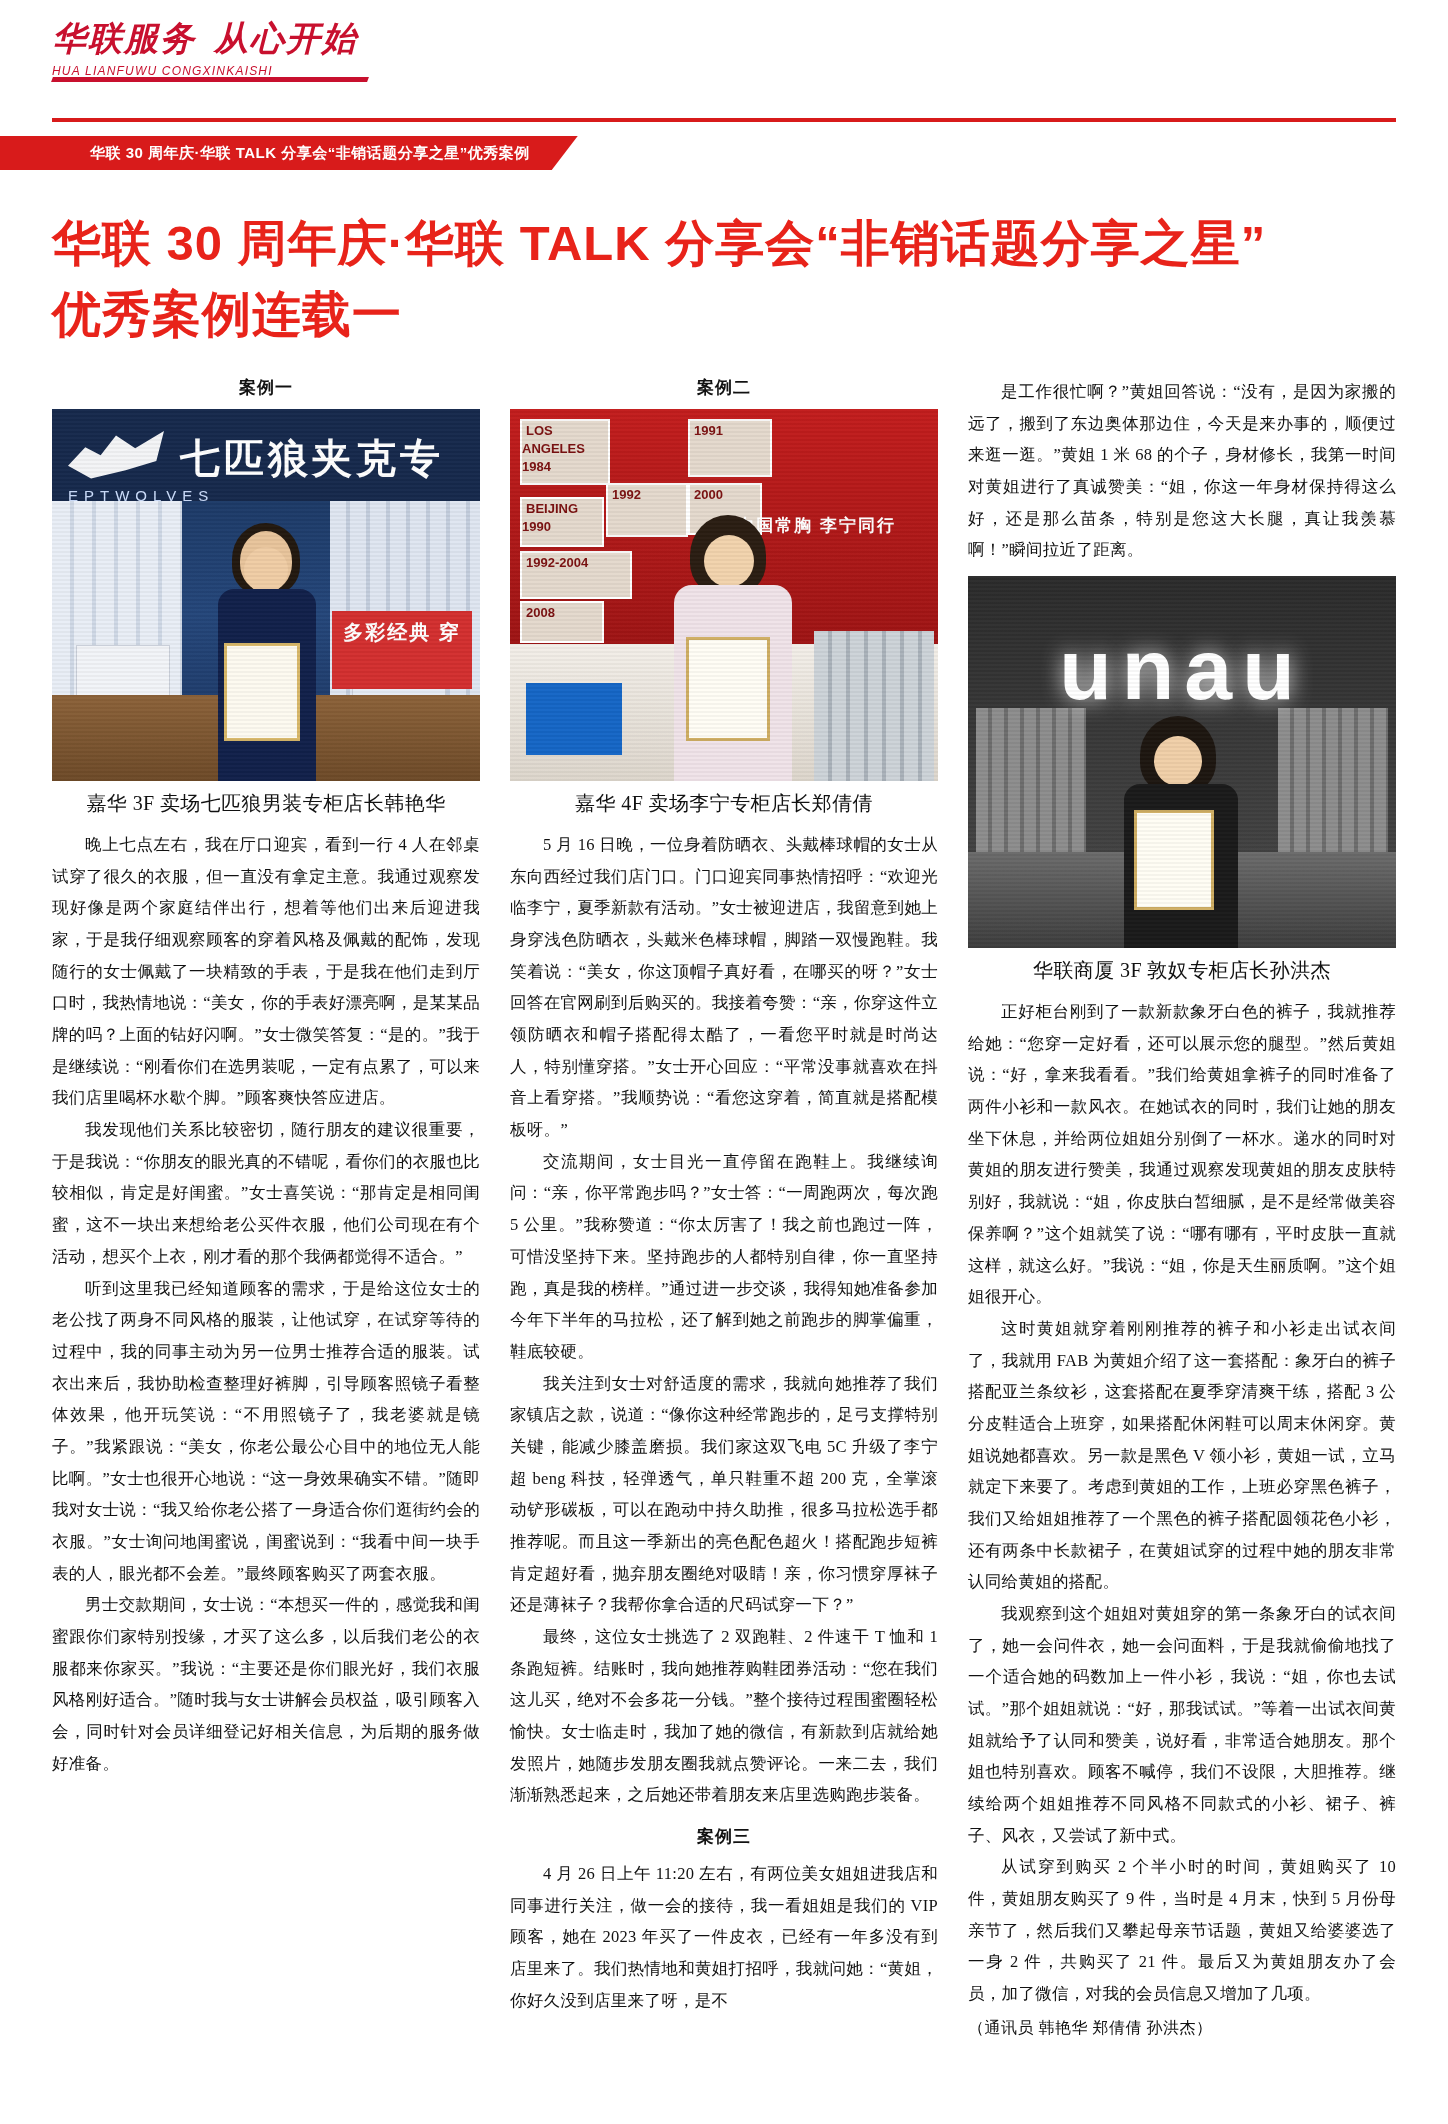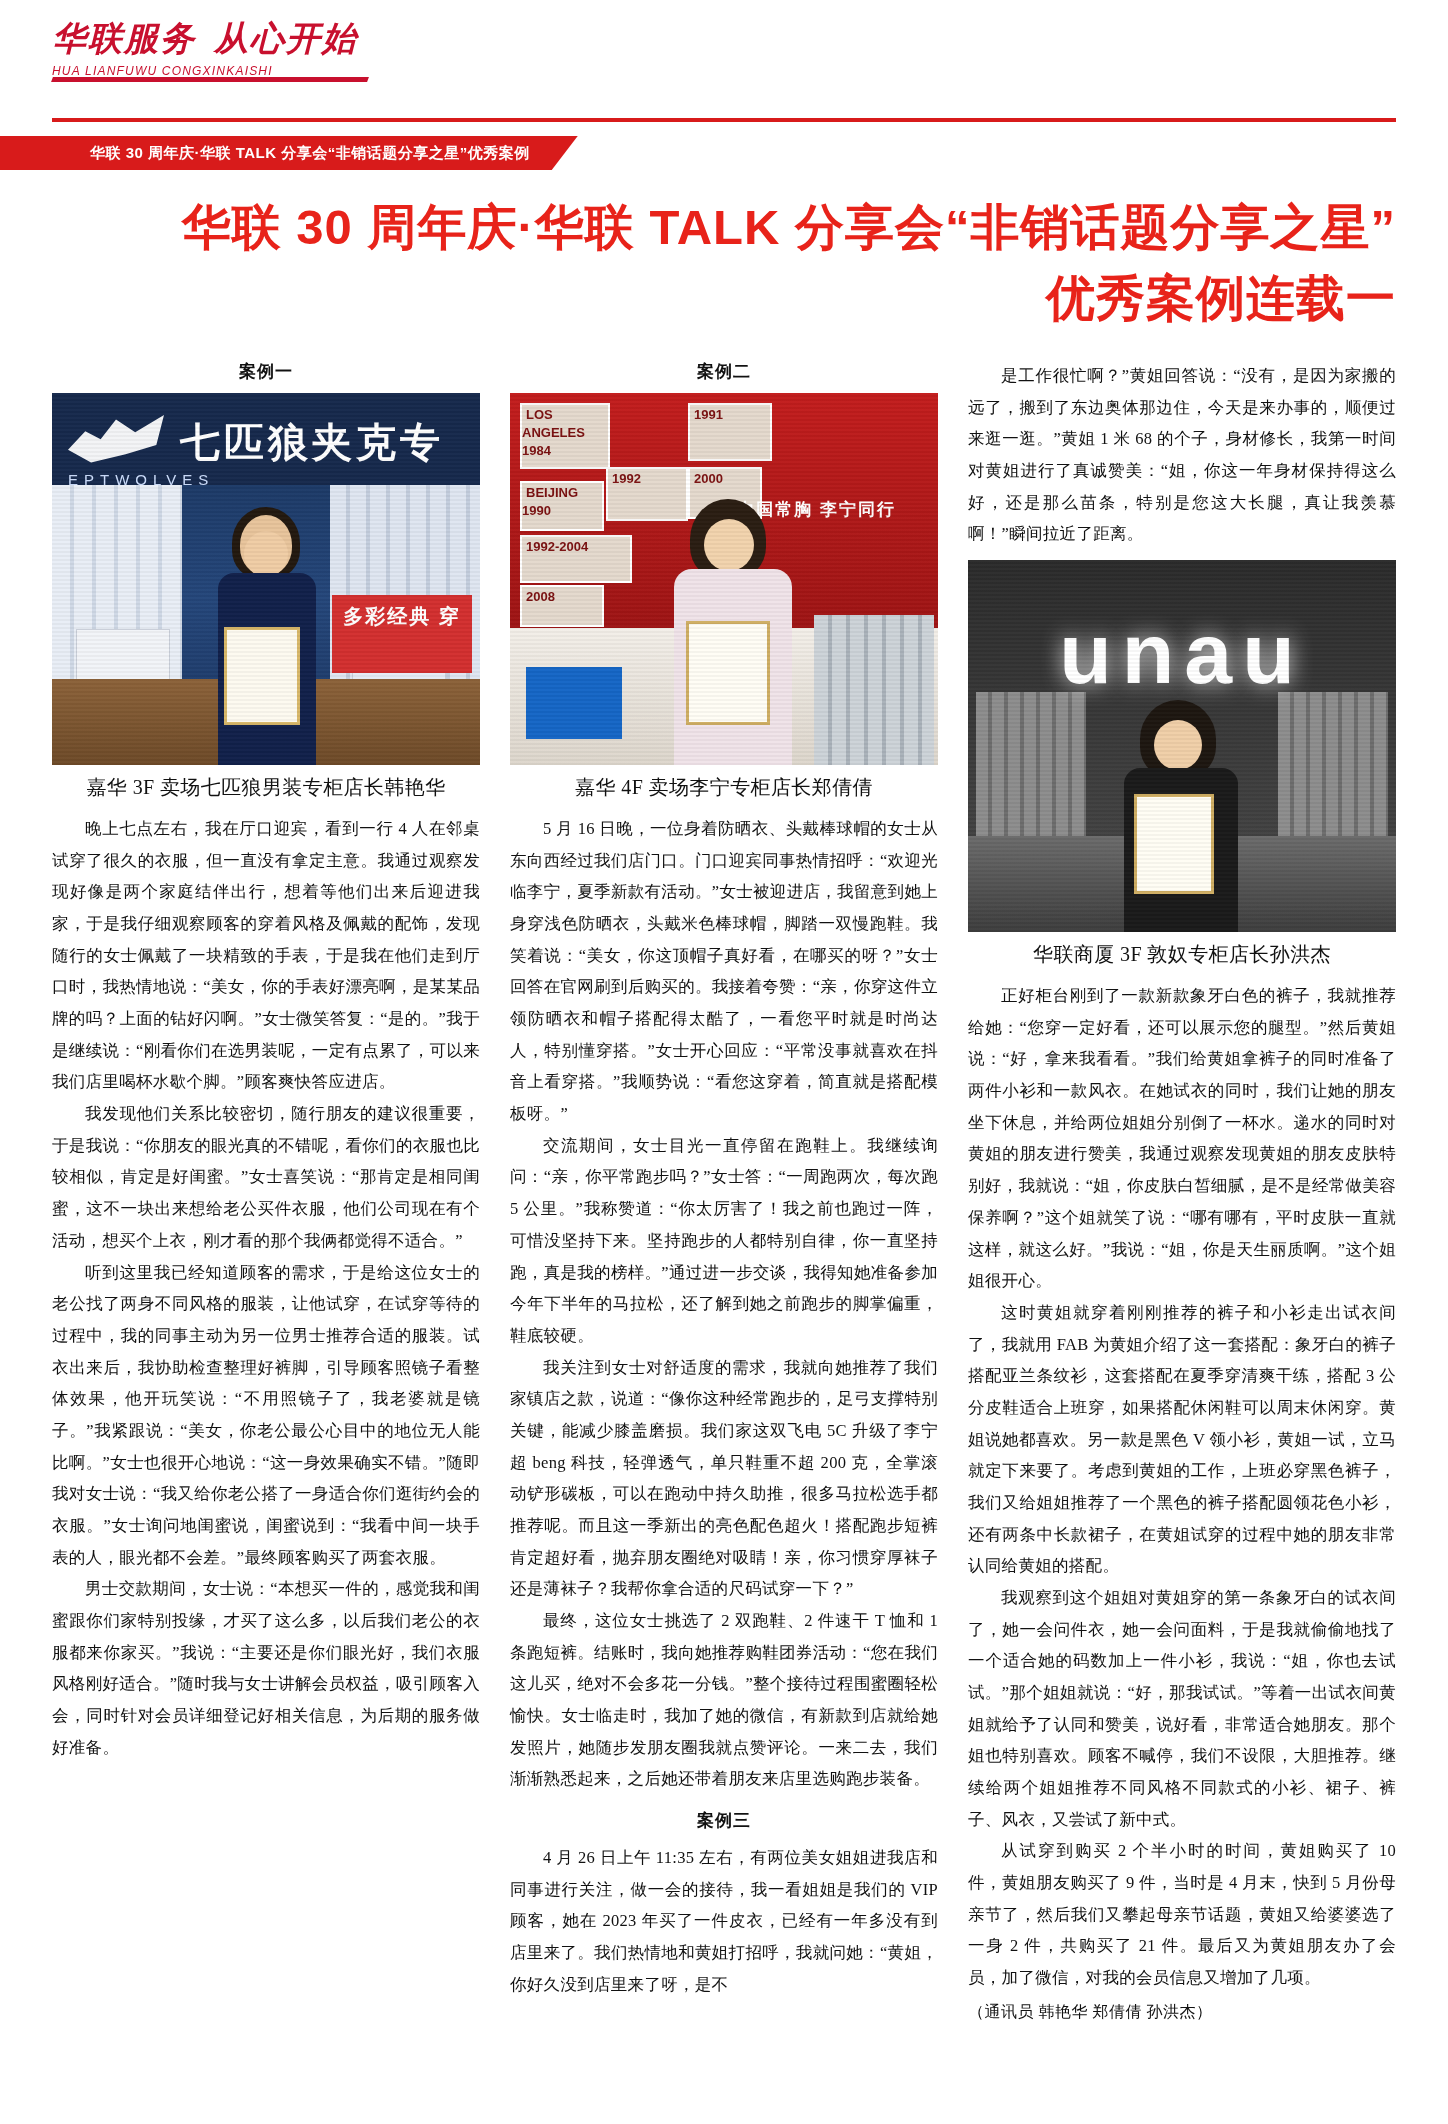--- a/index.html
+++ b/index.html
@@ -148,22 +148,22 @@
   .lead {
     margin: 10px 175px 0 175px;
     font-size: 17px;
     line-height: 2.0;
     text-align: justify;
     letter-spacing: 0.6px;
   }
 
   
   .headline {
-    margin-top: 10px;
-    text-align: right;
+    margin-top: 26px;
+    text-align: left;
     font-family: "Liberation Sans", sans-serif;
     font-weight: bold;
     color: #e8231a;
     font-size: 49px;
     line-height: 1.45;
     letter-spacing: 1px;
   }
   .headline .l2 { display: block; }
 
   
@@ -425,21 +425,21 @@
       </div>
       <div class="cap">嘉华 4F 卖场李宁专柜店长郑倩倩</div>
       <div class="body">
         <p>5 月 16 日晚，一位身着防晒衣、头戴棒球帽的女士从东向西经过我们店门口。门口迎宾同事热情招呼：“欢迎光临李宁，夏季新款有活动。”女士被迎进店，我留意到她上身穿浅色防晒衣，头戴米色棒球帽，脚踏一双慢跑鞋。我笑着说：“美女，你这顶帽子真好看，在哪买的呀？”女士回答在官网刷到后购买的。我接着夸赞：“亲，你穿这件立领防晒衣和帽子搭配得太酷了，一看您平时就是时尚达人，特别懂穿搭。”女士开心回应：“平常没事就喜欢在抖音上看穿搭。”我顺势说：“看您这穿着，简直就是搭配模板呀。”</p>
         <p>交流期间，女士目光一直停留在跑鞋上。我继续询问：“亲，你平常跑步吗？”女士答：“一周跑两次，每次跑 5 公里。”我称赞道：“你太厉害了！我之前也跑过一阵，可惜没坚持下来。坚持跑步的人都特别自律，你一直坚持跑，真是我的榜样。”通过进一步交谈，我得知她准备参加今年下半年的马拉松，还了解到她之前跑步的脚掌偏重，鞋底较硬。</p>
         <p>我关注到女士对舒适度的需求，我就向她推荐了我们家镇店之款，说道：“像你这种经常跑步的，足弓支撑特别关键，能减少膝盖磨损。我们家这双飞电 5C 升级了李宁超 beng 科技，轻弹透气，单只鞋重不超 200 克，全掌滚动铲形碳板，可以在跑动中持久助推，很多马拉松选手都推荐呢。而且这一季新出的亮色配色超火！搭配跑步短裤肯定超好看，抛弃朋友圈绝对吸睛！亲，你习惯穿厚袜子还是薄袜子？我帮你拿合适的尺码试穿一下？”</p>
         <p>最终，这位女士挑选了 2 双跑鞋、2 件速干 T 恤和 1 条跑短裤。结账时，我向她推荐购鞋团券活动：“您在我们这儿买，绝对不会多花一分钱。”整个接待过程围蜜圈轻松愉快。女士临走时，我加了她的微信，有新款到店就给她发照片，她随步发朋友圈我就点赞评论。一来二去，我们渐渐熟悉起来，之后她还带着朋友来店里选购跑步装备。</p>
       </div>
       <div class="case-label" style="margin-top:14px;">案例三</div>
       <div class="body">
-        <p>4 月 26 日上午 11:35 左右，有两位美女姐姐进我店和同事进行关注，做一会的接待，我一看姐姐是我们的 VIP 顾客，她在 2023 年买了一件皮衣，已经有一年多没有到店里来了。我们热情地和黄姐打招呼，我就问她：“黄姐，你好久没到店里来了呀，是不</p>
+        <p>4 月 26 日上午 11:20 左右，有两位美女姐姐进我店和同事进行关注，做一会的接待，我一看姐姐是我们的 VIP 顾客，她在 2023 年买了一件皮衣，已经有一年多没有到店里来了。我们热情地和黄姐打招呼，我就问她：“黄姐，你好久没到店里来了呀，是不</p>
       </div>
     </div>
 
     <div class="col">
       <div class="body">
         <p>是工作很忙啊？”黄姐回答说：“没有，是因为家搬的远了，搬到了东边奥体那边住，今天是来办事的，顺便过来逛一逛。”黄姐 1 米 68 的个子，身材修长，我第一时间对黄姐进行了真诚赞美：“姐，你这一年身材保持得这么好，还是那么苗条，特别是您这大长腿，真让我羡慕啊！”瞬间拉近了距离。</p>
       </div>
       <div class="photo p3" style="margin-top:10px;">
         <div class="shelf1"></div>
         <div class="shelf2"></div>

